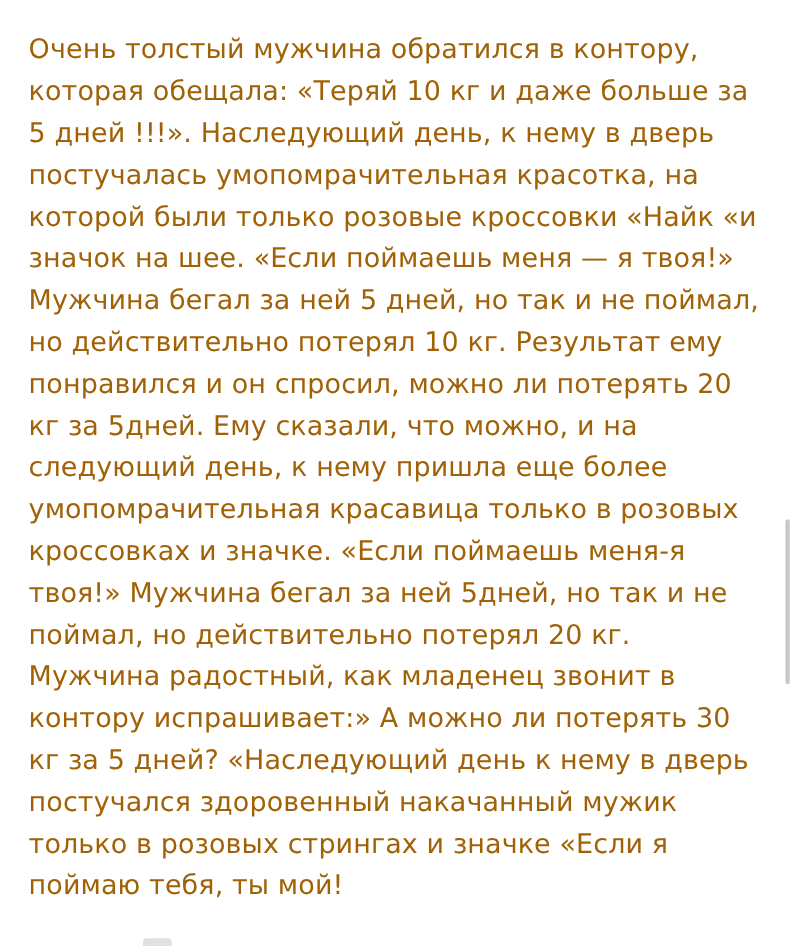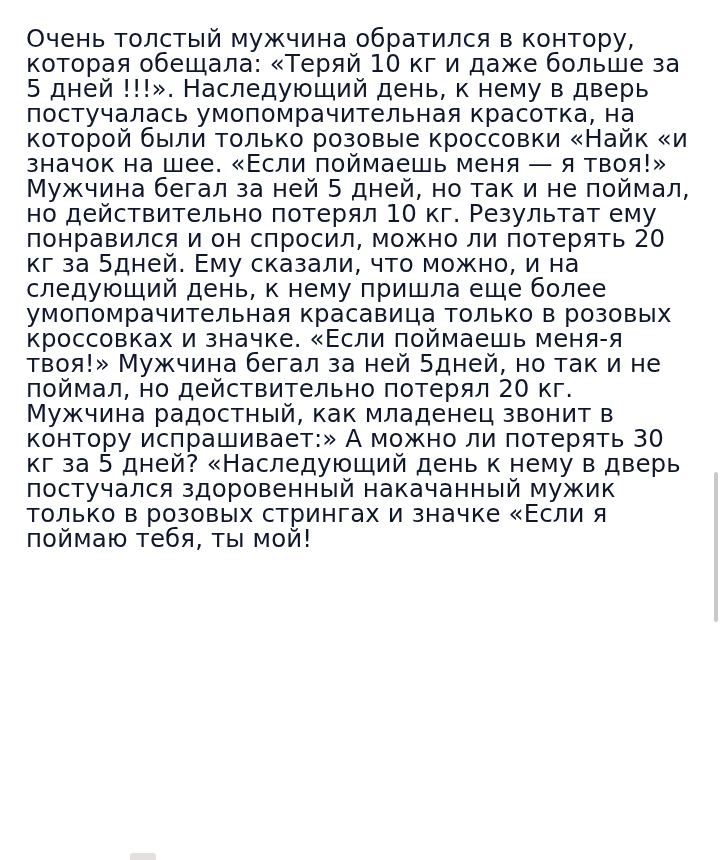--- a/index.html
+++ b/index.html
@@ -19,22 +19,22 @@
     height: 860px;
     background: #ffffff;
     box-sizing: border-box;
   }
   .text-body {
     position: absolute;
     left: 26px;
     top: 26px;
     width: 666px;
     font-size: 24.5px;
-    line-height: 25px;
-    color: #0f172a;
+    line-height: 38px;
+    color: #a16207;
     letter-spacing: 0.1px;
     white-space: pre-wrap;
     word-wrap: break-word;
   }
   .scroll-track {
     position: absolute;
     right: 0px;
     top: 0px;
     width: 8px;
     height: 860px;

